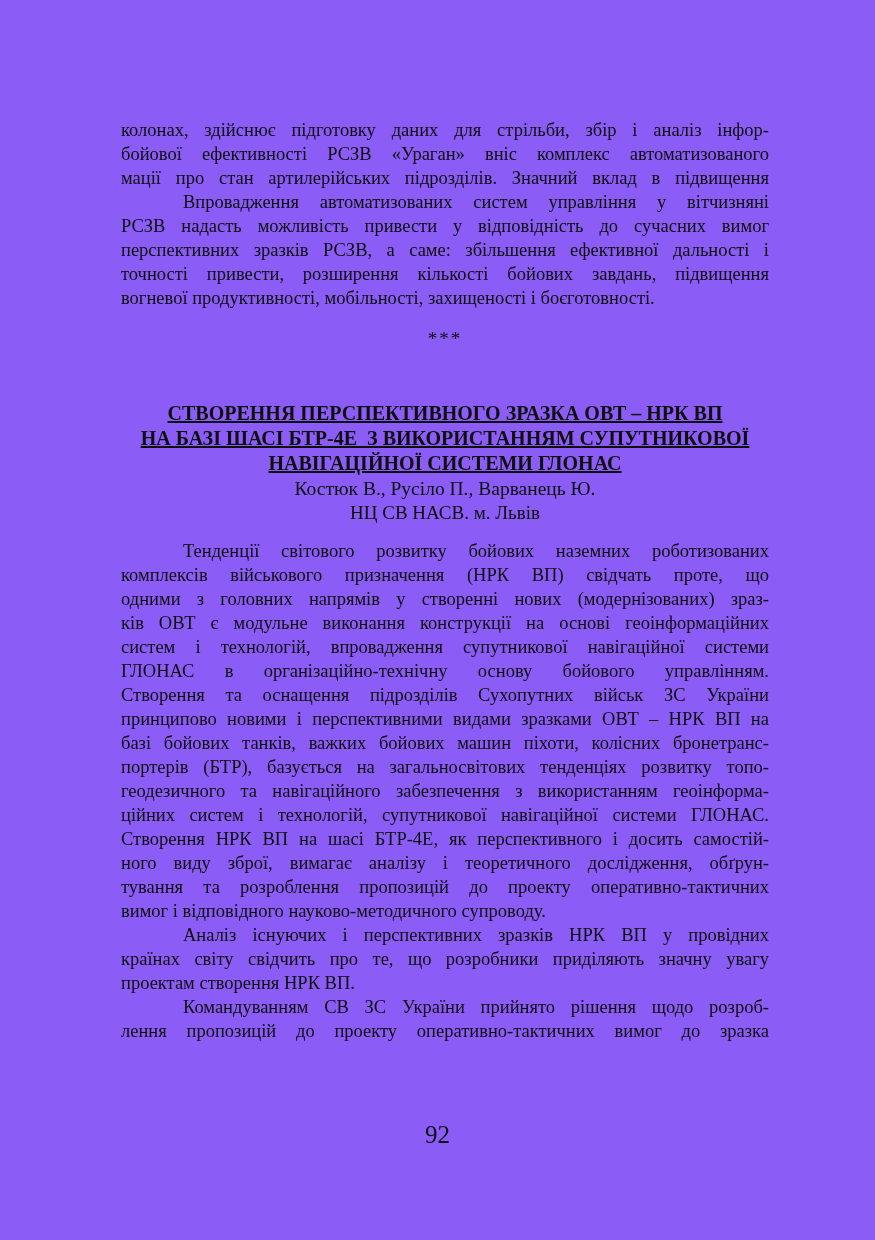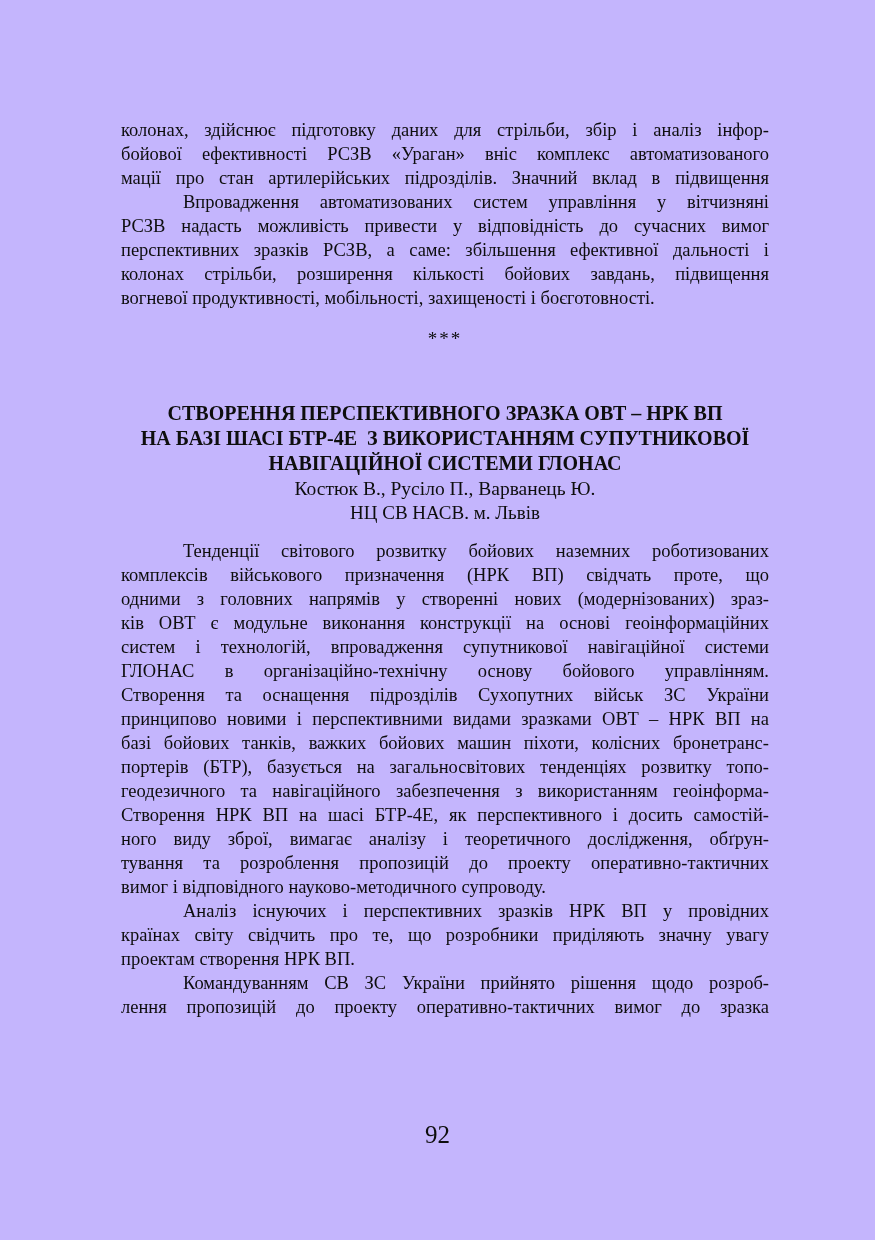--- a/index.html
+++ b/index.html
@@ -5,21 +5,21 @@
   html, body {
     margin: 0;
     padding: 0;
     background: #e8e8e8;
   }
   .page {
     position: relative;
     width: 875px;
     height: 1240px;
     margin: 0 auto;
-    background: #c4b5fd;
+    background: #8b5cf6;
     font-family: "Liberation Serif", "DejaVu Serif", serif;
     color: #0e0e0e;
     overflow: hidden;
   }
   .textblock {
     position: absolute;
     left: 121px;
     top: 118px;
     width: 648px;
   }
@@ -46,20 +46,21 @@
   }
   .article-header {
     margin-top: 50px;
     text-align: center;
   }
   .title-line {
     font-weight: bold;
     font-size: 20px;
     line-height: 25px;
     white-space: pre-wrap;
+    text-decoration: underline;
   }
   .authors {
     font-weight: normal;
     font-size: 19.5px;
     line-height: 25px;
   }
   .affiliation {
     font-size: 19px;
     line-height: 24px;
   }
@@ -84,21 +85,21 @@
     <section id="continuation">
         <div class="paragraph">
           <div class="line">колонах, здійснює підготовку даних для стрільби, збір і аналіз інфор-</div>
           <div class="line">бойової ефективності РСЗВ «Ураган» вніс комплекс автоматизованого</div>
           <div class="line">мації про стан артилерійських підрозділів. Значний вклад в підвищення</div>
         </div>
         <div class="paragraph">
           <div class="line first">Впровадження автоматизованих систем управління у вітчизняні</div>
           <div class="line">РСЗВ надасть можливість привести у відповідність до сучасних вимог</div>
           <div class="line">перспективних зразків РСЗВ, а саме: збільшення ефективної дальності і</div>
-          <div class="line">колонах стрільби, розширення кількості бойових завдань, підвищення</div>
+          <div class="line">точності привести, розширення кількості бойових завдань, підвищення</div>
           <div class="line lastleft">вогневої продуктивності, мобільності, захищеності і боєготовності.</div>
         </div>
       </section>
 
     <div class="separator">***</div>
 
     <header class="article-header">
       <div class="title-line">СТВОРЕННЯ ПЕРСПЕКТИВНОГО ЗРАЗКА ОВТ – НРК ВП</div>
       <div class="title-line">НА БАЗІ ШАСІ БТР-4Е  З ВИКОРИСТАННЯМ СУПУТНИКОВОЇ</div>
       <div class="title-line">НАВІГАЦІЙНОЇ СИСТЕМИ ГЛОНАС</div>
@@ -112,20 +113,21 @@
           <div class="line">комплексів військового призначення (НРК ВП) свідчать проте, що</div>
           <div class="line">одними з головних напрямів у створенні нових (модернізованих) зраз-</div>
           <div class="line">ків ОВТ є модульне виконання конструкції на основі геоінформаційних</div>
           <div class="line">систем і технологій, впровадження супутникової навігаційної системи</div>
           <div class="line">ГЛОНАС в організаційно-технічну основу бойового управлінням.</div>
           <div class="line">Створення та оснащення підрозділів Сухопутних військ ЗС України</div>
           <div class="line">принципово новими і перспективними видами зразками ОВТ – НРК ВП на</div>
           <div class="line">базі бойових танків, важких бойових машин піхоти, колісних бронетранс-</div>
           <div class="line">портерів (БТР), базується на загальносвітових тенденціях розвитку топо-</div>
           <div class="line">геодезичного та навігаційного забезпечення з використанням геоінформа-</div>
+          <div class="line">ційних систем і технологій, супутникової навігаційної системи ГЛОНАС.</div>
           <div class="line">Створення НРК ВП на шасі БТР-4Е, як перспективного і досить самостій-</div>
           <div class="line">ного виду зброї, вимагає аналізу і теоретичного дослідження, обґрун-</div>
           <div class="line">тування та розроблення пропозицій до проекту оперативно-тактичних</div>
           <div class="line lastleft">вимог і відповідного науково-методичного супроводу.</div>
         </div>
         <div class="paragraph">
           <div class="line first">Аналіз існуючих і перспективних зразків НРК ВП у провідних</div>
           <div class="line">країнах світу свідчить про те, що розробники приділяють значну увагу</div>
           <div class="line lastleft">проектам створення НРК ВП.</div>
         </div>

